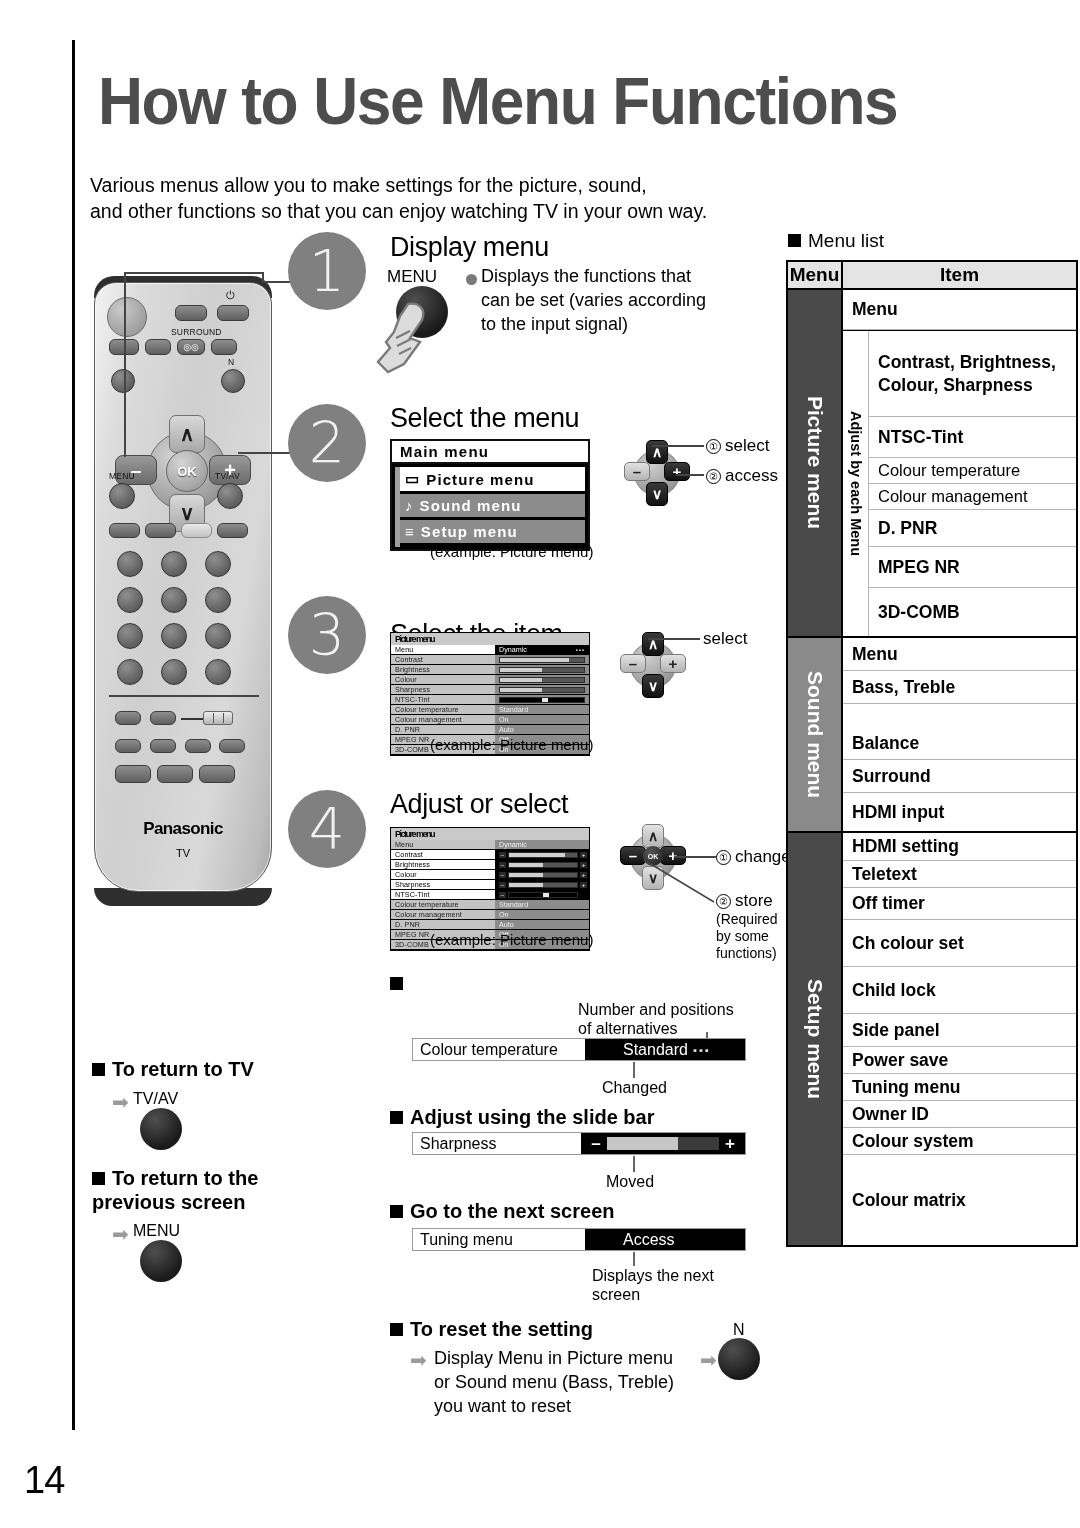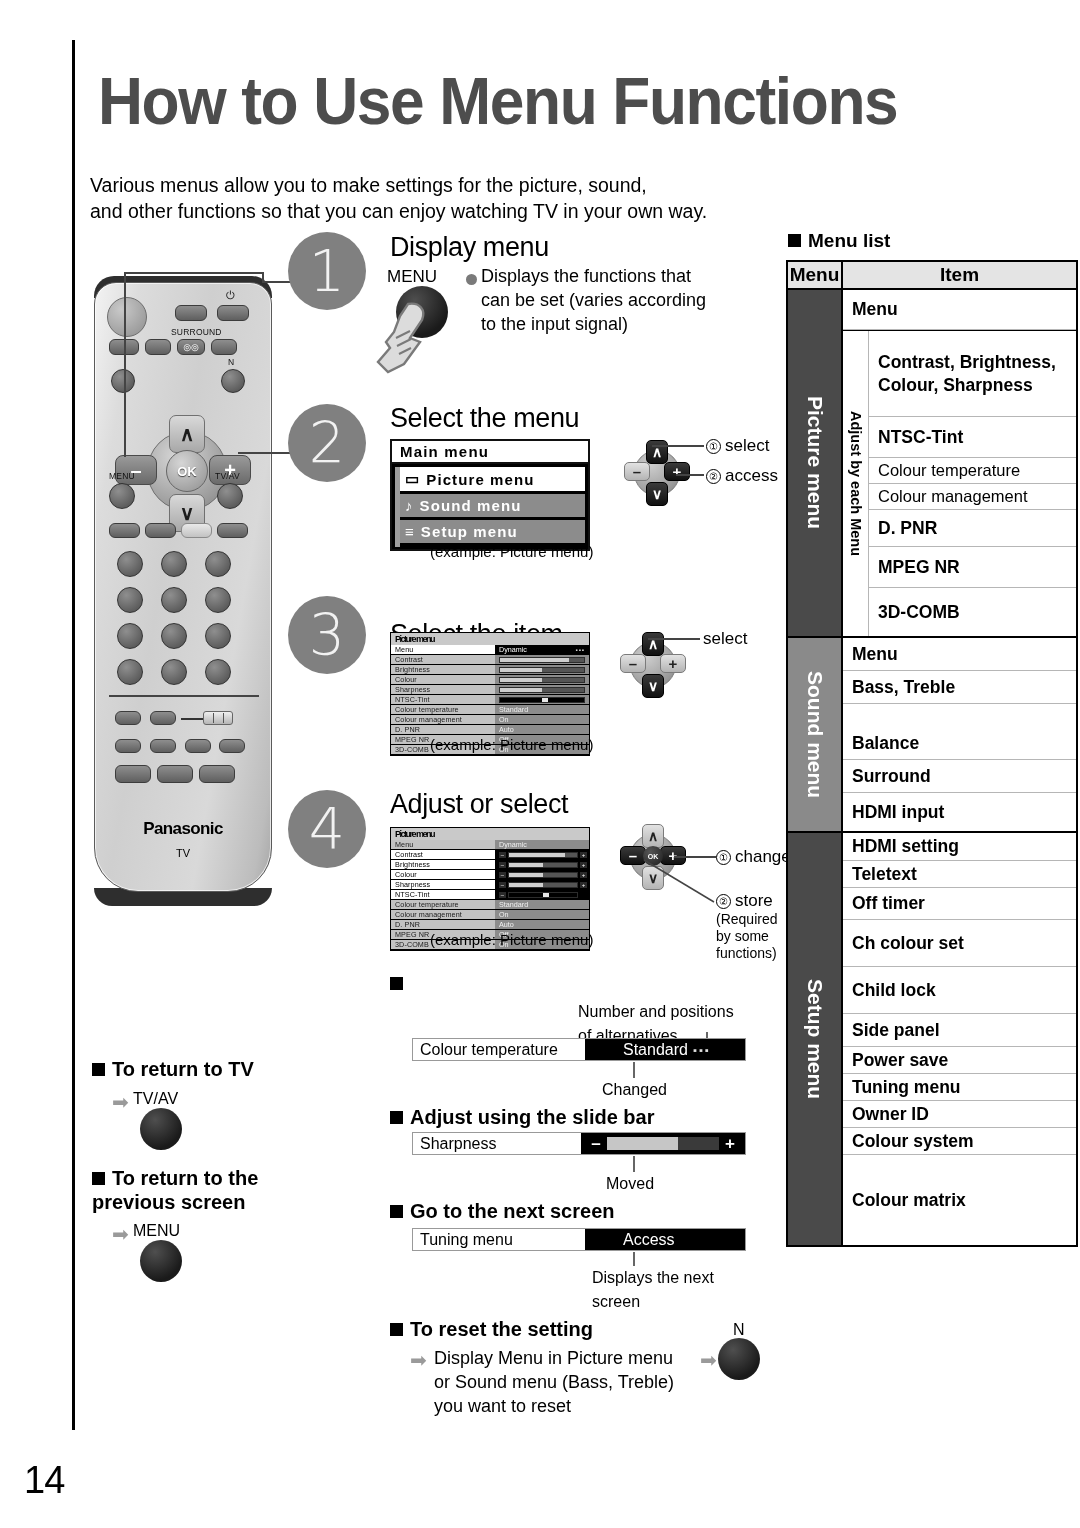--- a/index.html
+++ b/index.html
@@ -233,31 +233,31 @@
   .sq { display:inline-block; width:13px;height:13px;background:#000; margin-right:7px; vertical-align:0px; }
   .osd-strip {
     position: absolute; height: 23px; display: flex; border: 1px solid #999; font-size: 16px;
   }
   .osd-strip .lbl { background: #fff; color: #000; display:flex;align-items:center; padding-left: 7px; }
   .osd-strip .valblk {
     background: #000; color:#fff; display:flex; align-items:center; justify-content:center;
     position: relative;
   }
   .tick-line { position:absolute; width:1.5px; background:#666; }
-  .small-note { position: absolute; font-size: 16px; line-height: 24px; }
+  .small-note { position: absolute; font-size: 16px; line-height: 19px; }
   .arrow-g { position:absolute; color:#9a9a9a; font-size: 20px; }
 
   
   .sbar { position:relative; display:flex; align-items:center; background:#000; height:100%; }
   .sbar .mn, .sbar .px { width: 22px; text-align:center; color:#fff; font-weight:bold; font-size:17px; }
   .sbar .trk { position:relative; width: 112px; height: 13px; background:#3a3a3a; }
   .sbar .trk i { position:absolute; left:0;top:0;bottom:0; width: 63%; background:#c6c6c6; }
 
   
-  .menulist-head { position: absolute; left: 788px; top: 230px; font-size: 19px; font-weight: bold; }
+  .menulist-head { position: absolute; left: 788px; top: 230px; font-size: 19px; font-weight: normal; }
   .mtable {
     position: absolute; left: 786px; top: 260px; width: 292px;
     border: 2px solid #000; border-collapse: collapse;
   }
   .mtable .thead { display: flex; border-bottom: 2px solid #000; background: #e4e4e4; }
   .mtable .thead .c1 {
     width: 55px; font-size: 19px; font-weight: bold; text-align:center; padding: 2px 0;
     border-right: 2px solid #000;
   }
   .mtable .thead .c2 { flex:1; font-size: 19px; font-weight: bold; text-align: center; padding: 2px 0; }

